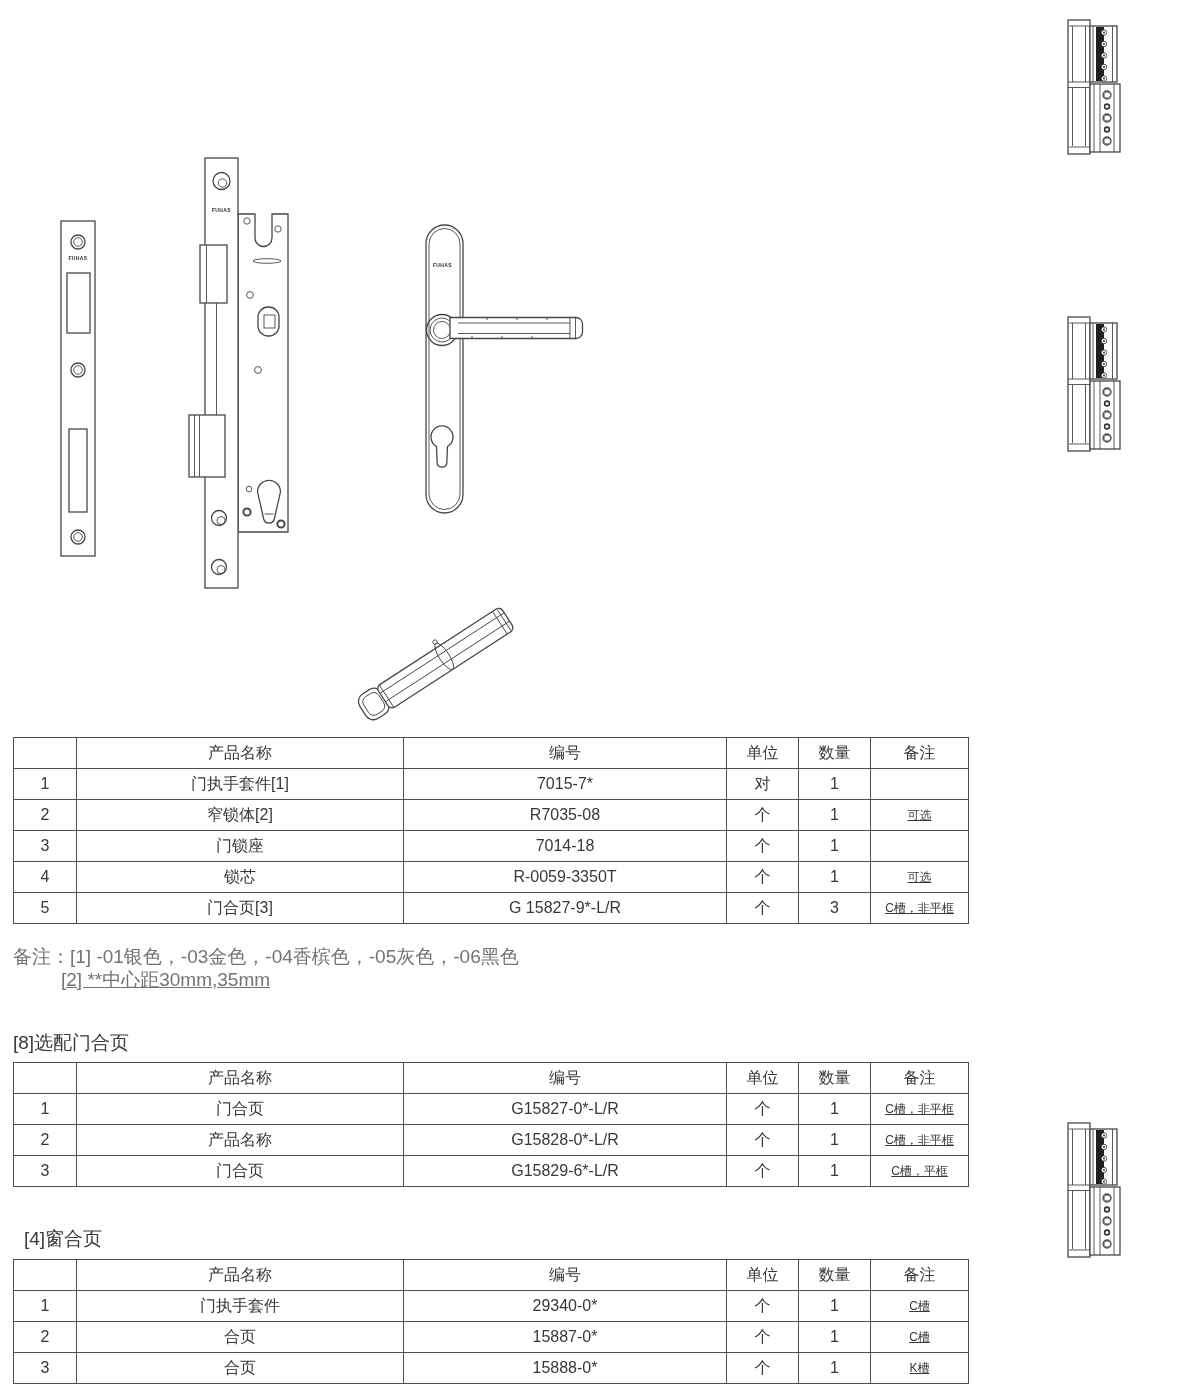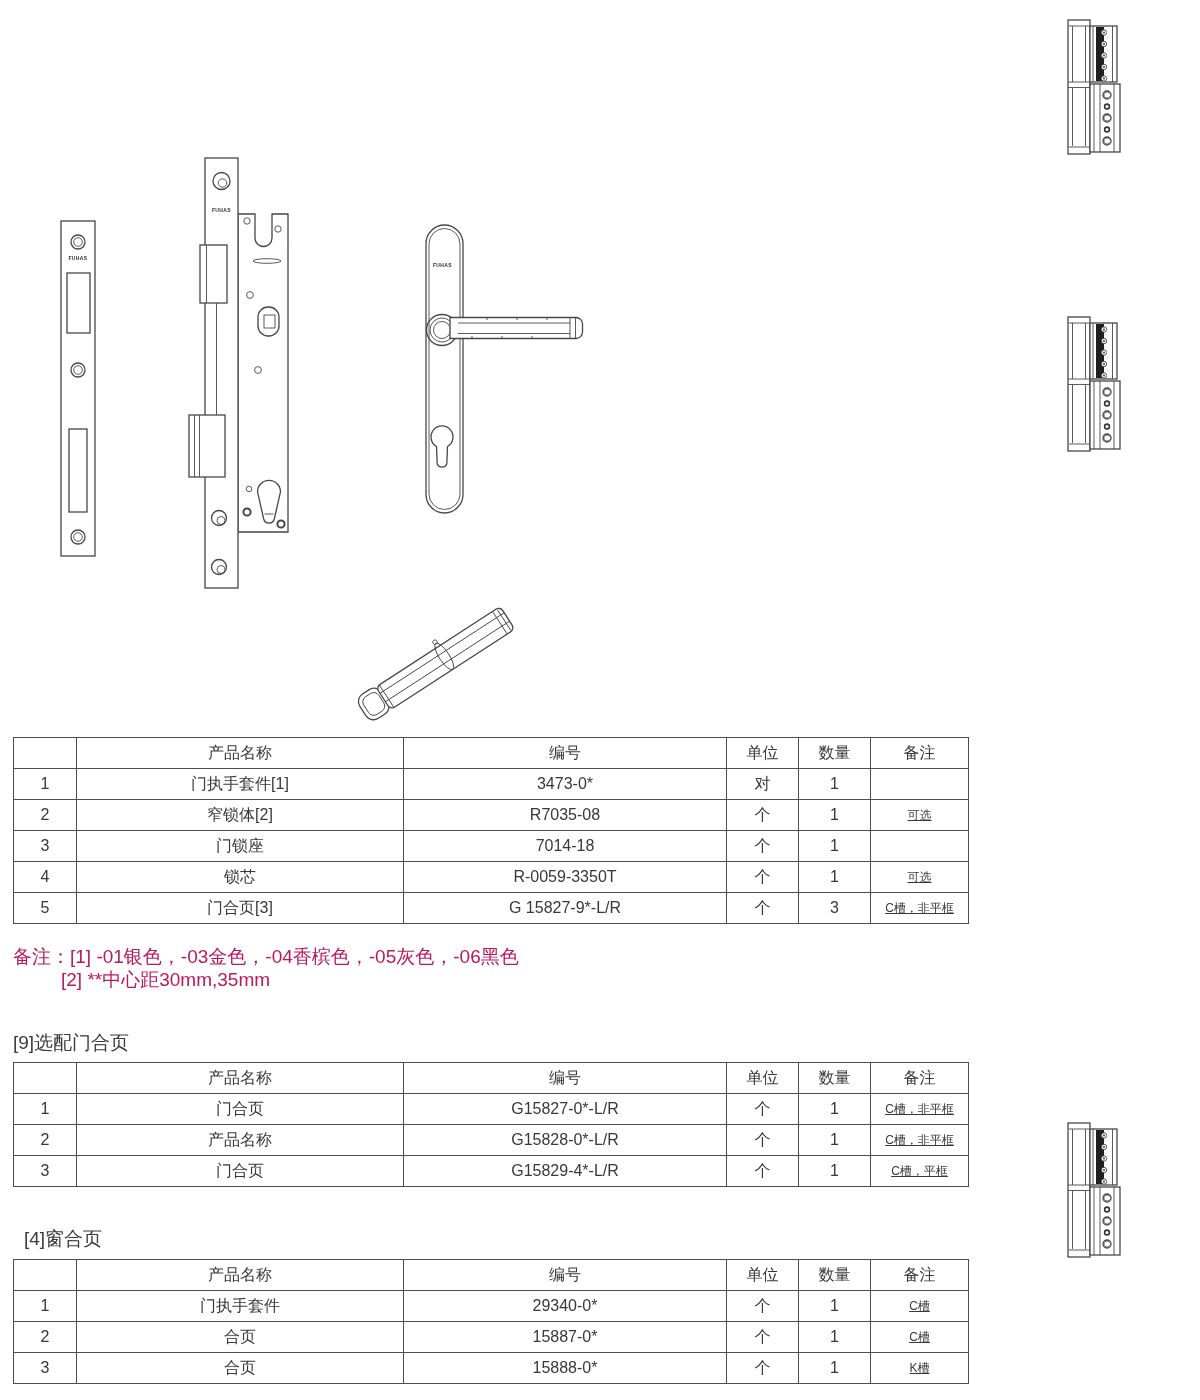--- a/index.html
+++ b/index.html
@@ -9,21 +9,21 @@
   .ln{fill:none;stroke:#474747;stroke-width:1.3;}
   .fw{fill:#ffffff;stroke:#474747;stroke-width:1.3;}
   .thin{stroke-width:0.9;}
   .logo{font:bold 5px "Liberation Sans",sans-serif;fill:#2f2f2f;text-anchor:middle;letter-spacing:0.4px;}
   .parts-table{position:absolute;border-collapse:collapse;table-layout:fixed;width:955px;
         font-size:16px;color:#383838;text-align:center;}
   .parts-table th,.parts-table td{border:1px solid #4d4d4d;height:30px;padding:0;
         font-weight:400;vertical-align:middle;overflow:hidden;white-space:nowrap;}
   .parts-table .rm{font-size:12px;text-decoration:underline;}
   .c0{width:63px}.c1{width:327px}.c2{width:323px}.c3{width:72px}.c4{width:72px}.c5{width:98px}
-  .note-line{position:absolute;font-size:19px;color:#be185d;white-space:nowrap;}
+  .note-line{position:absolute;font-size:19px;color:#737373;white-space:nowrap;}
   .section-title{position:absolute;font-size:19px;color:#3a3a3a;white-space:nowrap;}
 </style>
 </head>
 <body>
 
 <div class="page">
 
 <svg class="drawings" width="1200" height="1400" viewBox="0 0 1200 1400">
   <defs>
     <g id="hingeSym">
@@ -147,21 +147,21 @@
       <th>编号</th>
       <th>单位</th>
       <th>数量</th>
       <th>备注</th>
     </tr>
   </thead>
   <tbody>
     <tr>
       <td>1</td>
       <td>门执手套件[1]</td>
-      <td>3473-0*</td>
+      <td>7015-7*</td>
       <td>对</td>
       <td>1</td>
       <td class="rm"></td>
     </tr>
     <tr>
       <td>2</td>
       <td>窄锁体[2]</td>
       <td>R7035-08</td>
       <td>个</td>
       <td>1</td>
@@ -188,23 +188,23 @@
       <td>门合页[3]</td>
       <td>G 15827-9*-L/R</td>
       <td>个</td>
       <td>3</td>
       <td class="rm">C槽，非平框</td>
     </tr>
   </tbody>
 </table>
 
 <div class="note-line" style="left:13px;top:944px;">备注：[1] -01银色，-03金色，-04香槟色，-05灰色，-06黑色</div>
-<div class="note-line" style="left:61px;top:967px;">[2] **中心距30mm,35mm</div>
-
-<div class="section-title" style="left:13px;top:1030px;">[9]选配门合页</div>
+<div class="note-line" style="left:61px;top:967px;text-decoration:underline;">[2] **中心距30mm,35mm</div>
+
+<div class="section-title" style="left:13px;top:1030px;">[8]选配门合页</div>
 
 <table class="parts-table" style="left:13px;top:1062px;">
   <colgroup>
         <col class="c0">
         <col class="c1">
         <col class="c2">
         <col class="c3">
         <col class="c4">
         <col class="c5">
       </colgroup>
@@ -231,21 +231,21 @@
       <td>2</td>
       <td>产品名称</td>
       <td>G15828-0*-L/R</td>
       <td>个</td>
       <td>1</td>
       <td class="rm">C槽，非平框</td>
     </tr>
     <tr>
       <td>3</td>
       <td>门合页</td>
-      <td>G15829-4*-L/R</td>
+      <td>G15829-6*-L/R</td>
       <td>个</td>
       <td>1</td>
       <td class="rm">C槽，平框</td>
     </tr>
   </tbody>
 </table>
 
 <div class="section-title" style="left:24px;top:1226px;">[4]窗合页</div>
 
 <table class="parts-table" style="left:13px;top:1259px;">

